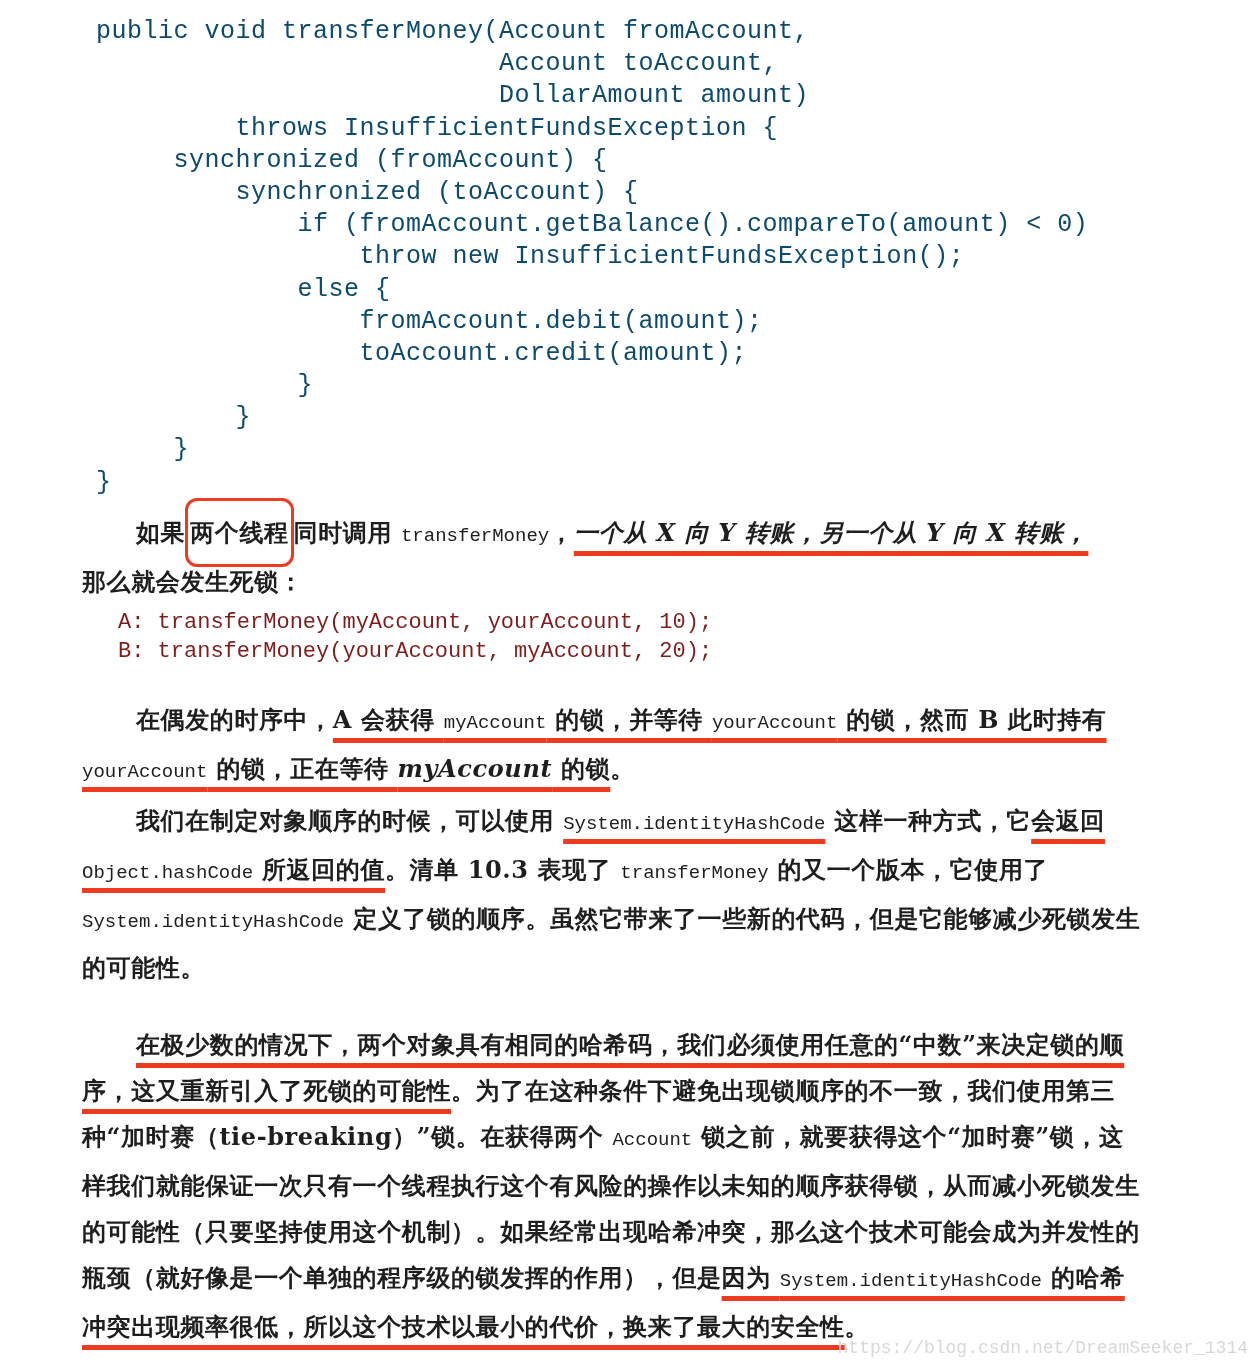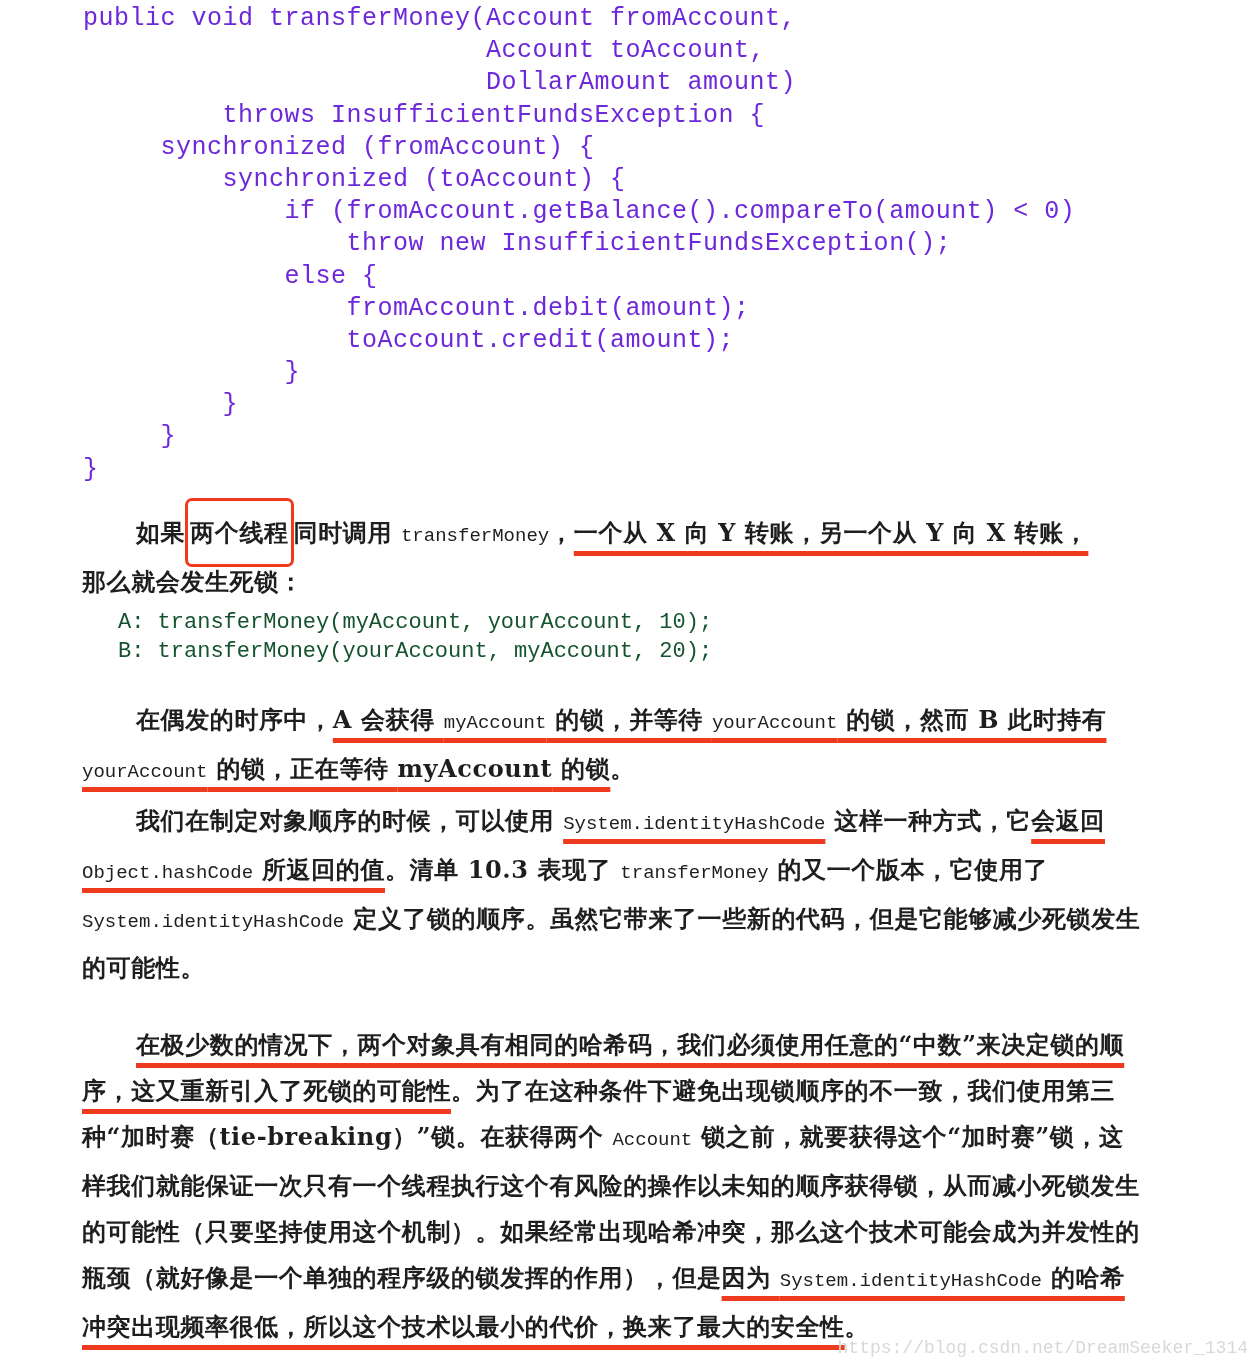--- a/index.html
+++ b/index.html
@@ -1,43 +1,43 @@
 <!DOCTYPE html>
 <html><head>
   <meta charset="utf-8">
   <style>
     html, body { margin: 0; padding: 0; }
     body {
       width: 1256px; height: 1364px; background: #ffffff; position: relative; overflow: hidden;
       font-family: "DejaVu Serif", serif; color: #1a1a1a;
     }
     .code {
-      position: absolute; left: 80px; top: 0px; margin: 3px;
+      position: absolute; left: 80px; top: 0px; margin: 16px;
       font-family: "Liberation Mono", monospace; font-size: 25px; line-height: 32.2px;
-      color: #6d28d9; white-space: pre; letter-spacing: 0.5px;
+      color: #0c4a6e; white-space: pre; letter-spacing: 0.5px;
     }
     .code .line { display: block; height: 32.2px; }
     .annotation {
       position: absolute; left: 196px; top: 380px;
       font-family: "DejaVu Sans", sans-serif; font-size: 35px; line-height: 43px;
       color: #f04a2a; white-space: nowrap; letter-spacing: -0.5px;
     }
     .para {
       position: absolute; left: 82px; width: 1066px;
       font-size: 24px; font-weight: bold; color: #1e1e1e; line-height: 46px;
       letter-spacing: 0.6px;
     }
     .para .indent { display: inline-block; width: 54px; }
     .mono { font-family: "Liberation Mono", monospace; font-weight: normal; font-size: 19px; letter-spacing: 0; text-align: center; }
-    .it { }
+    .it { font-style: italic; }
     .ul { text-decoration: underline; text-decoration-color: #ee3b1f; text-decoration-thickness: 5px; text-underline-offset: 10px; }
-    .boxed { border: 3px solid #ee3b1f; border-radius: 7px; padding: 17px 2px; }
+    .boxed { border: 3px solid #ee3b1f; border-radius: 12px; padding: 17px 2px; }
     .calls {
       position: absolute; left: 118px; top: 608px; margin: 0;
-      font-family: "Liberation Mono", monospace; font-size: 22px; line-height: 29px; color: #14532d; white-space: pre;
+      font-family: "Liberation Mono", monospace; font-size: 22px; line-height: 29px; color: #7f1d1d; white-space: pre;
     }
     .watermark {
       position: absolute; right: 8px; bottom: 6px;
       font-family: Liberation Mono, monospace; font-size: 18px; color: #d8d8d8;
     }
   </style>
 </head>
 <body>
 
 <pre class="code"><span class="line">public void transferMoney(Account fromAccount,</span><span class="line">                          Account toAccount,</span><span class="line">                          DollarAmount amount)</span><span class="line">         throws InsufficientFundsException {</span><span class="line">     synchronized (fromAccount) {</span><span class="line">         synchronized (toAccount) {</span><span class="line">             if (fromAccount.getBalance().compareTo(amount) &lt; 0)</span><span class="line">                 throw new InsufficientFundsException();</span><span class="line">             else {</span><span class="line">                 fromAccount.debit(amount);</span><span class="line">                 toAccount.credit(amount);</span><span class="line">             }</span><span class="line">         }</span><span class="line">     }</span><span class="line">}</span></pre>

